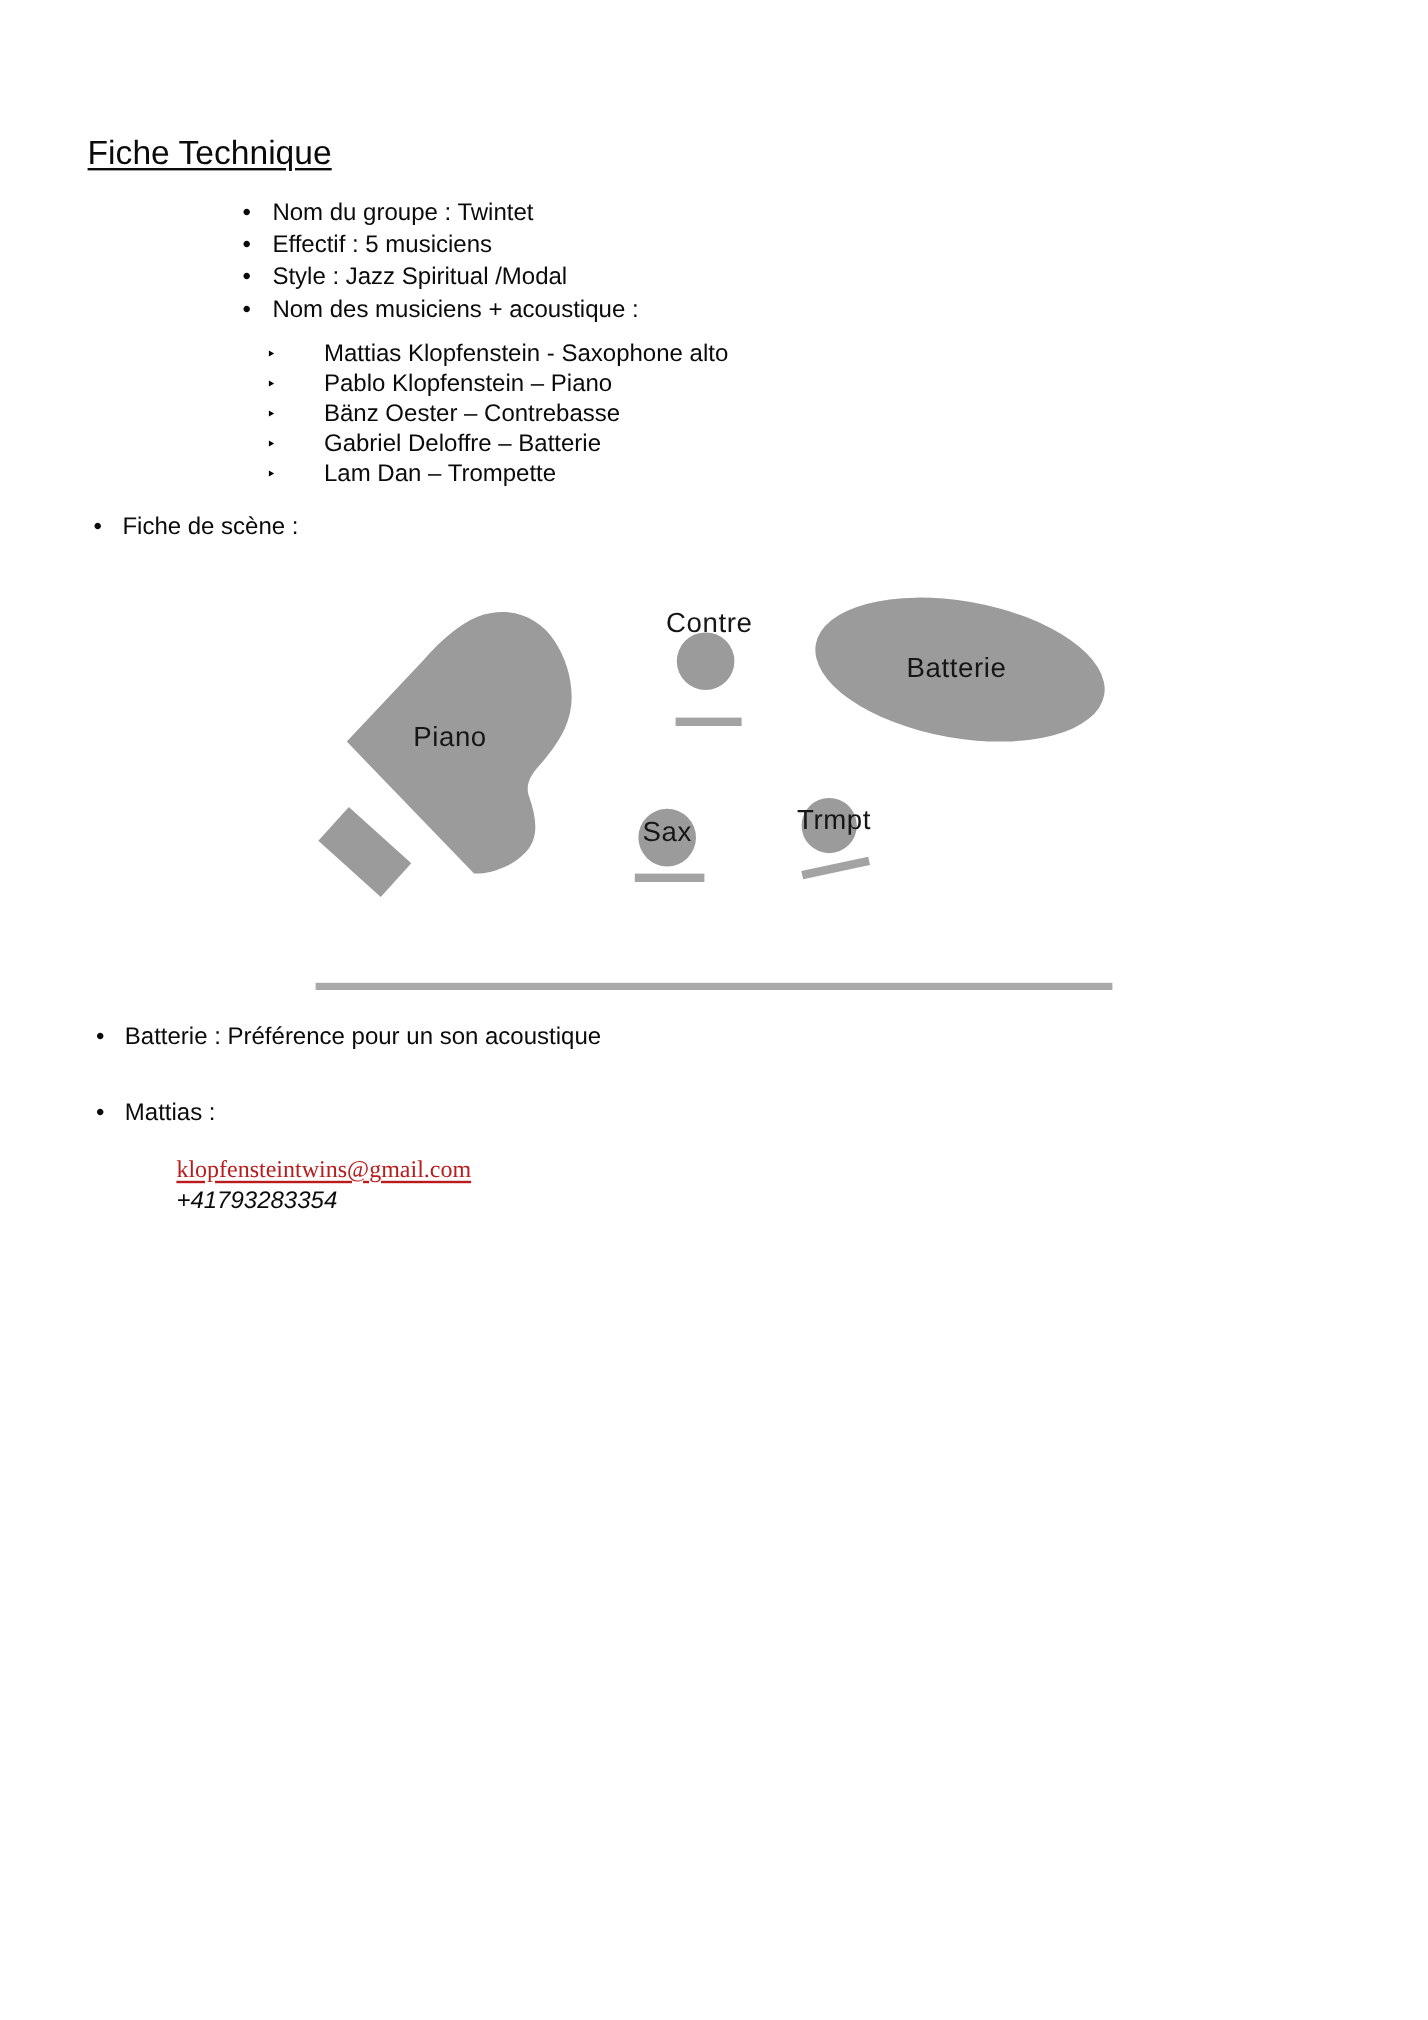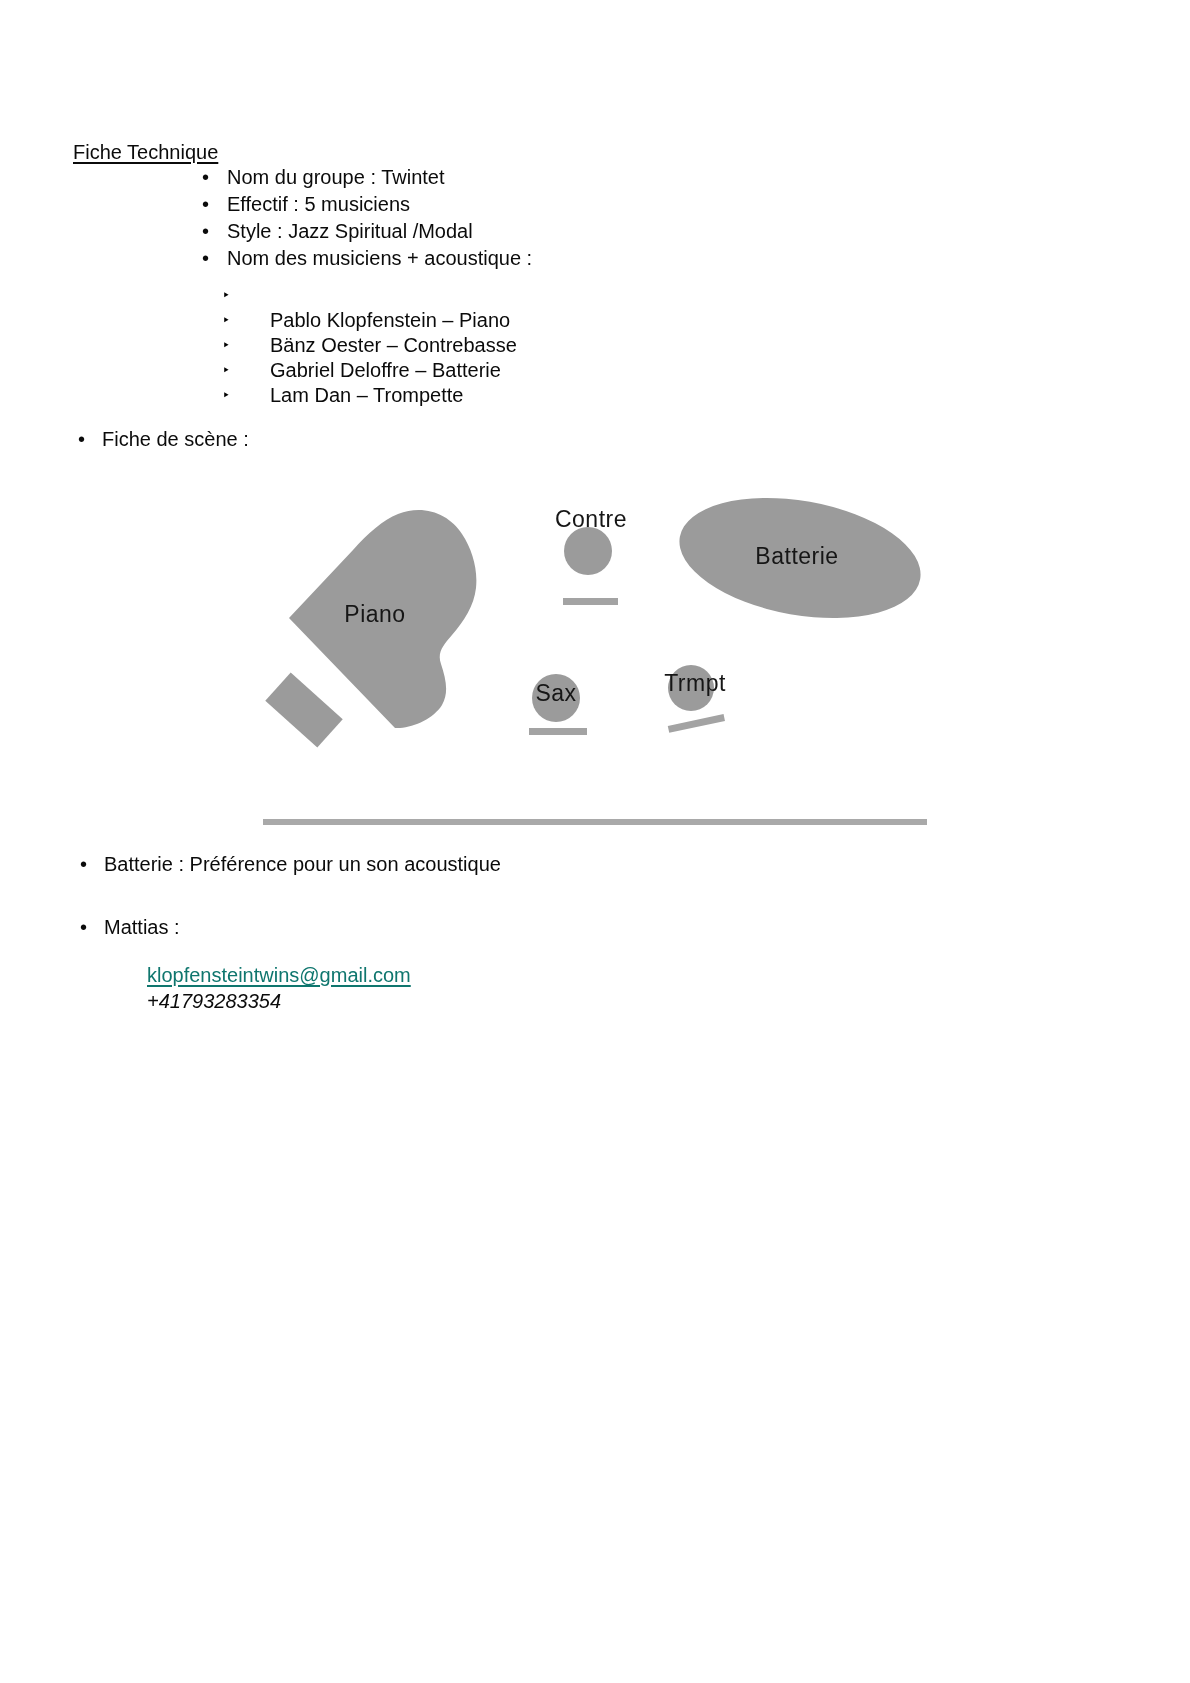--- a/index.html
+++ b/index.html
@@ -6,36 +6,36 @@
   .page{
     position:relative;
     width:1190px;height:1683px;
     background:#ffffff;
     font-family:"Liberation Sans", sans-serif;
     color:#0b0b0b;
     overflow:hidden;
   }
   .abs{position:absolute;}
   .doc-title{
-    left:73px;top:140px;
-    font-size:20px;line-height:24px;
+    left:73px;top:116px;
+    font-size:28px;line-height:24px;
     text-decoration:underline;
     text-underline-offset:3px;
   }
   .bullet-row{display:flex;align-items:flex-start;}
   .bullet-dot{flex:0 0 25px;font-size:20px;}
   .info-list{left:202px;top:164px;font-size:20px;line-height:27px;}
   .musician-list{left:223px;top:283px;font-size:20px;line-height:24px;}
   .tri{flex:0 0 47px;font-size:17px;padding-top:1px;color:#000;}
   .plan-heading{left:78px;top:427px;font-size:20px;line-height:25px;}
   .plan-heading .bullet-dot, .remarks .bullet-dot, .contact-heading .bullet-dot{flex:0 0 24px;}
   .remarks{left:80px;top:852px;font-size:20px;line-height:25px;}
   .contact-heading{left:80px;top:915px;font-size:20px;line-height:25px;}
   .contact-block{left:147px;top:962px;font-size:20px;line-height:26px;}
-  .email{color:#0f766e;text-decoration:underline;text-underline-offset:3px;display:inline-block;}
+  .email{color:#b91c1c;text-decoration:underline;text-underline-offset:3px;display:inline-block;font-family:Liberation Serif, serif;}
   .phone{display:block;font-style:italic;}
   .stage-svg{left:240px;top:460px;}
   .stage-label{
     font-family:"Liberation Sans", sans-serif;
     font-size:23px;
     letter-spacing:0.5px;
     fill:#161616;
   }
 </style>
 </head>
@@ -60,20 +60,21 @@
     </div>
     <div class="bullet-row">
       <span class="bullet-dot">•</span>
       <span>Nom des musiciens + acoustique :</span>
     </div>
   </div>
 
   <div class="abs musician-list">
     <div class="bullet-row">
       <span class="tri">‣</span>
+      <span>Mattias Klopfenstein - Saxophone alto</span>
     </div>
     <div class="bullet-row">
       <span class="tri">‣</span>
       <span>Pablo Klopfenstein – Piano</span>
     </div>
     <div class="bullet-row">
       <span class="tri">‣</span>
       <span>Bänz Oester – Contrebasse</span>
     </div>
     <div class="bullet-row">

